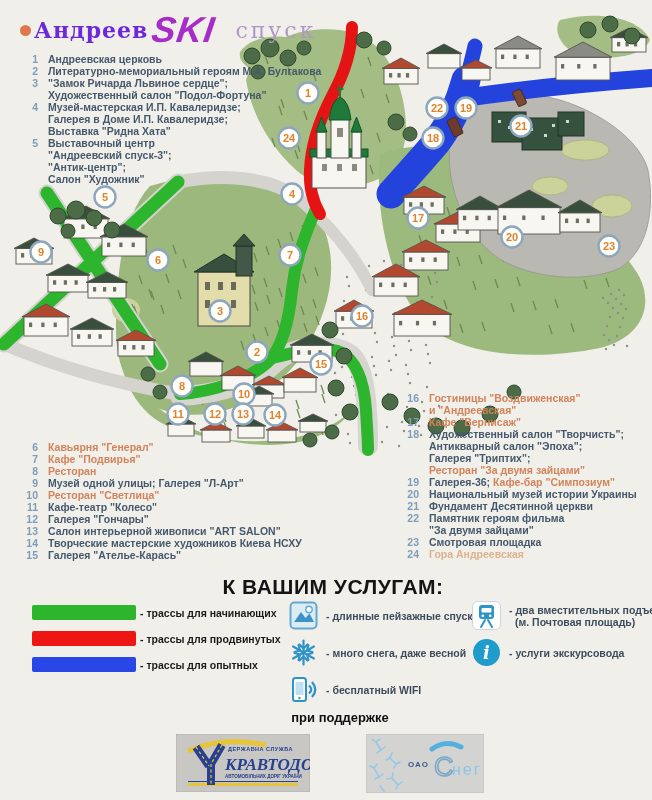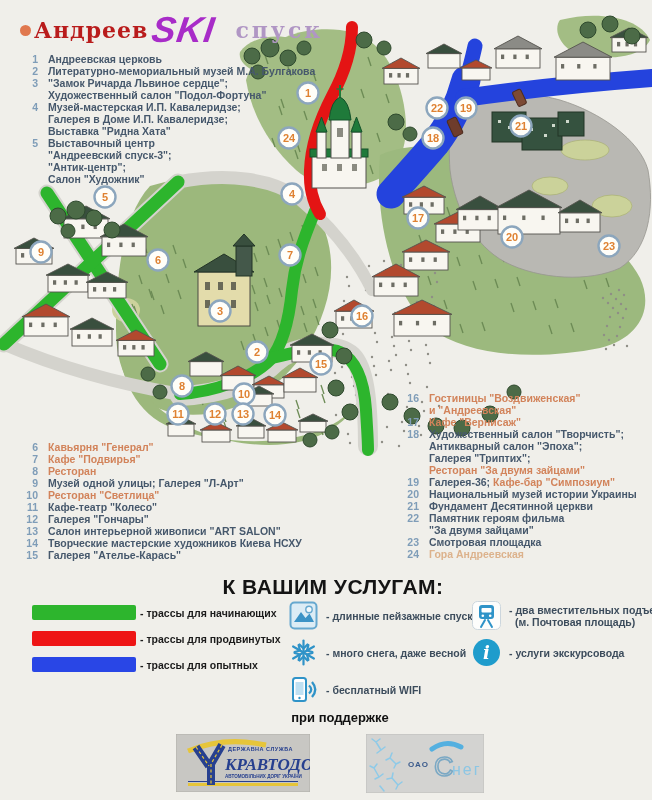--- a/index.html
+++ b/index.html
@@ -2,24 +2,24 @@
 <html><head>
 <meta charset="utf-8">
 <style>
   html,body{margin:0;padding:0;}
   .page{position:relative;width:652px;height:800px;background:#f0efea;overflow:hidden;
         font-family:"Liberation Sans",sans-serif;}
   #map{position:absolute;left:0;top:0;z-index:1;}
   
   .title{position:absolute;left:20px;top:12px;z-index:3;display:flex;align-items:center;}
   .bullet{width:11px;height:11px;border-radius:50%;background:#e0784e;margin-right:3px;}
-  .t1{font-family:"DejaVu Serif",serif;font-size:22px;font-weight:bold;color:#b91c1c;letter-spacing:1px;}
+  .t1{font-family:"DejaVu Serif",serif;font-size:22px;font-weight:bold;color:#6d28d9;letter-spacing:1px;}
   .t2{font-size:36px;font-style:italic;font-weight:bold;color:#a82cc8;line-height:1;
       display:inline-block;transform:skewX(-8deg);margin:0 4px;letter-spacing:1px;}
-  .t3{font-family:"DejaVu Serif",serif;font-size:22px;font-weight:bold;color:#b096c4;letter-spacing:3px;margin-left:16px;text-align:right;}
+  .t3{font-family:"DejaVu Serif",serif;font-size:22px;font-weight:normal;color:#b096c4;letter-spacing:3px;margin-left:16px;text-align:right;}
   
   .poi-list{position:absolute;z-index:3;font-size:10.5px;font-weight:bold;line-height:12px;}
   .g1{left:22px;top:53px;}
   .g2{left:22px;top:441px;}
   .g3{left:403px;top:392px;}
   .poi-row{display:flex;}
   .poi-num{width:16px;text-align:right;margin-right:10px;color:#7f9db8;flex:none;}
   .poi-line{display:block;white-space:nowrap;}
   .seg-dark{color:#46586c;}
   .seg-orange{color:#d2835a;}
@@ -706,21 +706,21 @@
   <div class="poi-list g1">
       <div class="poi-row">
         <span class="poi-num">1</span>
         <span class="poi-body">
           <span class="poi-line"><span class="seg-dark">Андреевская церковь</span></span>
         </span>
       </div>
       <div class="poi-row">
         <span class="poi-num">2</span>
         <span class="poi-body">
-          <span class="poi-line"><span class="seg-dark">Литературно-мемориальный музей М.А. Булгакова</span></span>
+          <span class="poi-line"><span class="seg-dark">Литературно-мемориальный героям М.А. Булгакова</span></span>
         </span>
       </div>
       <div class="poi-row">
         <span class="poi-num">3</span>
         <span class="poi-body">
           <span class="poi-line"><span class="seg-dark">"Замок Ричарда Львиное сердце";</span></span>
           <span class="poi-line"><span class="seg-dark">Художественный салон "Подол-Фортуна"</span></span>
         </span>
       </div>
       <div class="poi-row">

